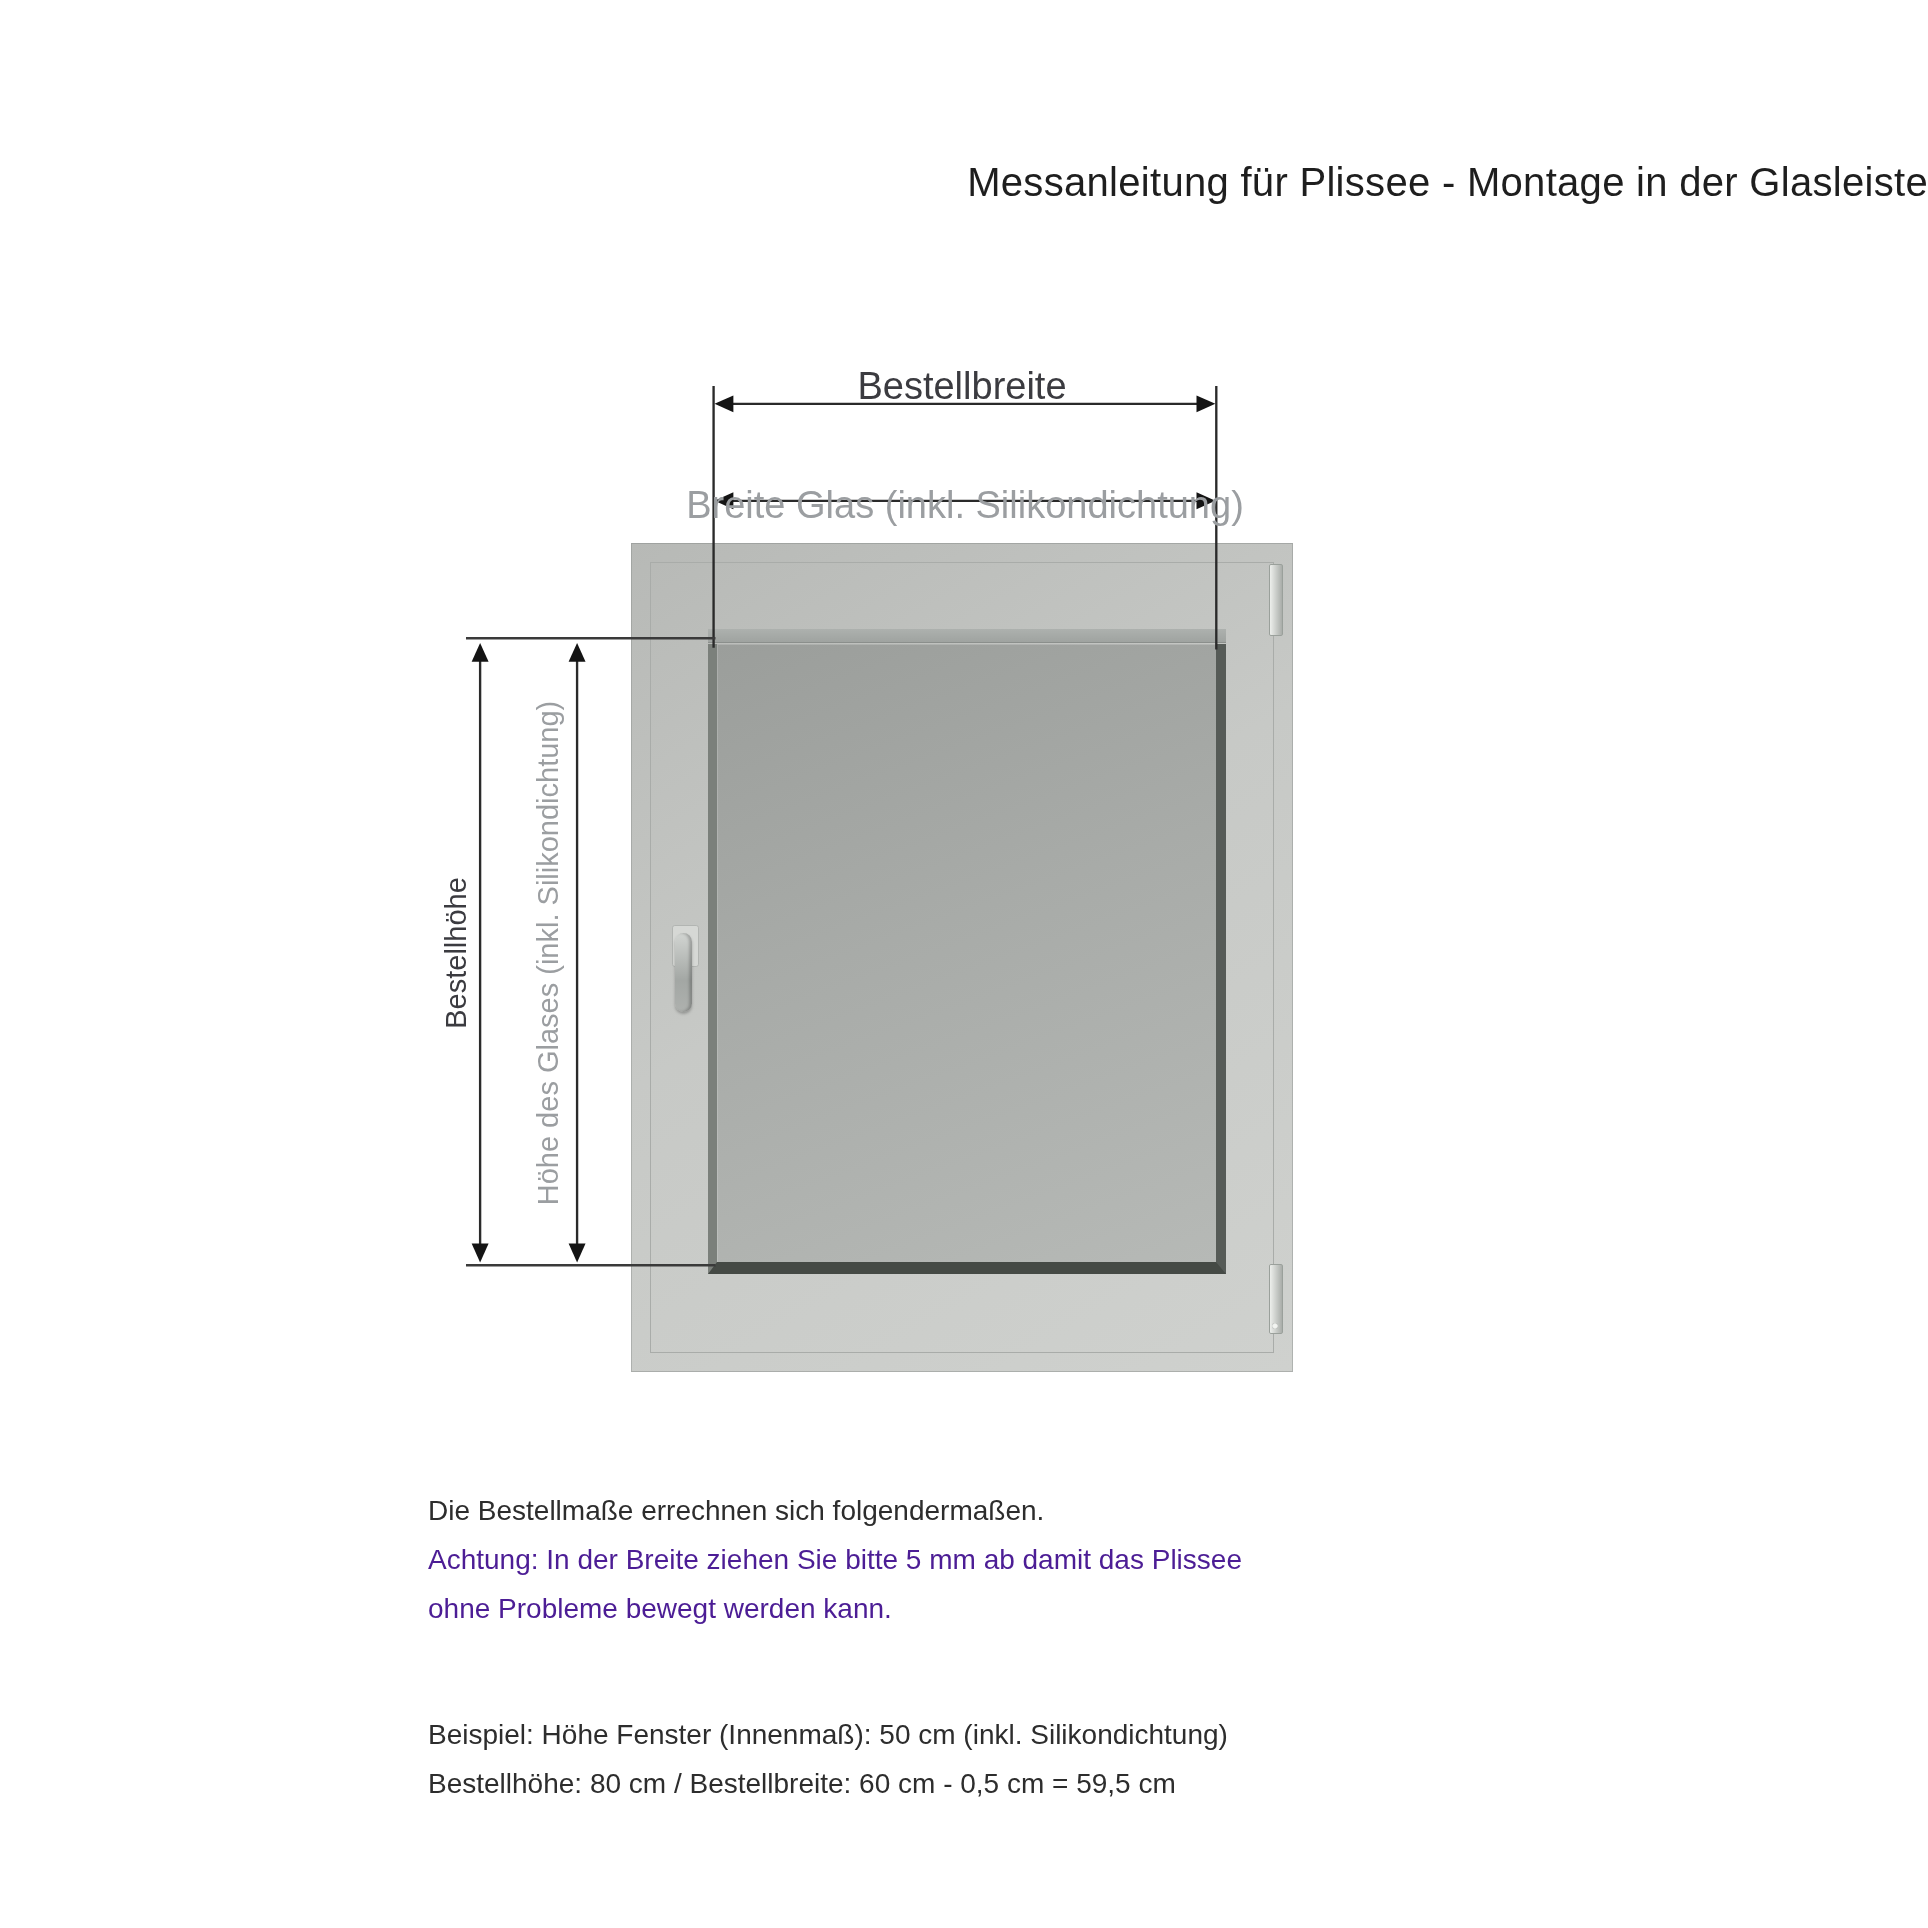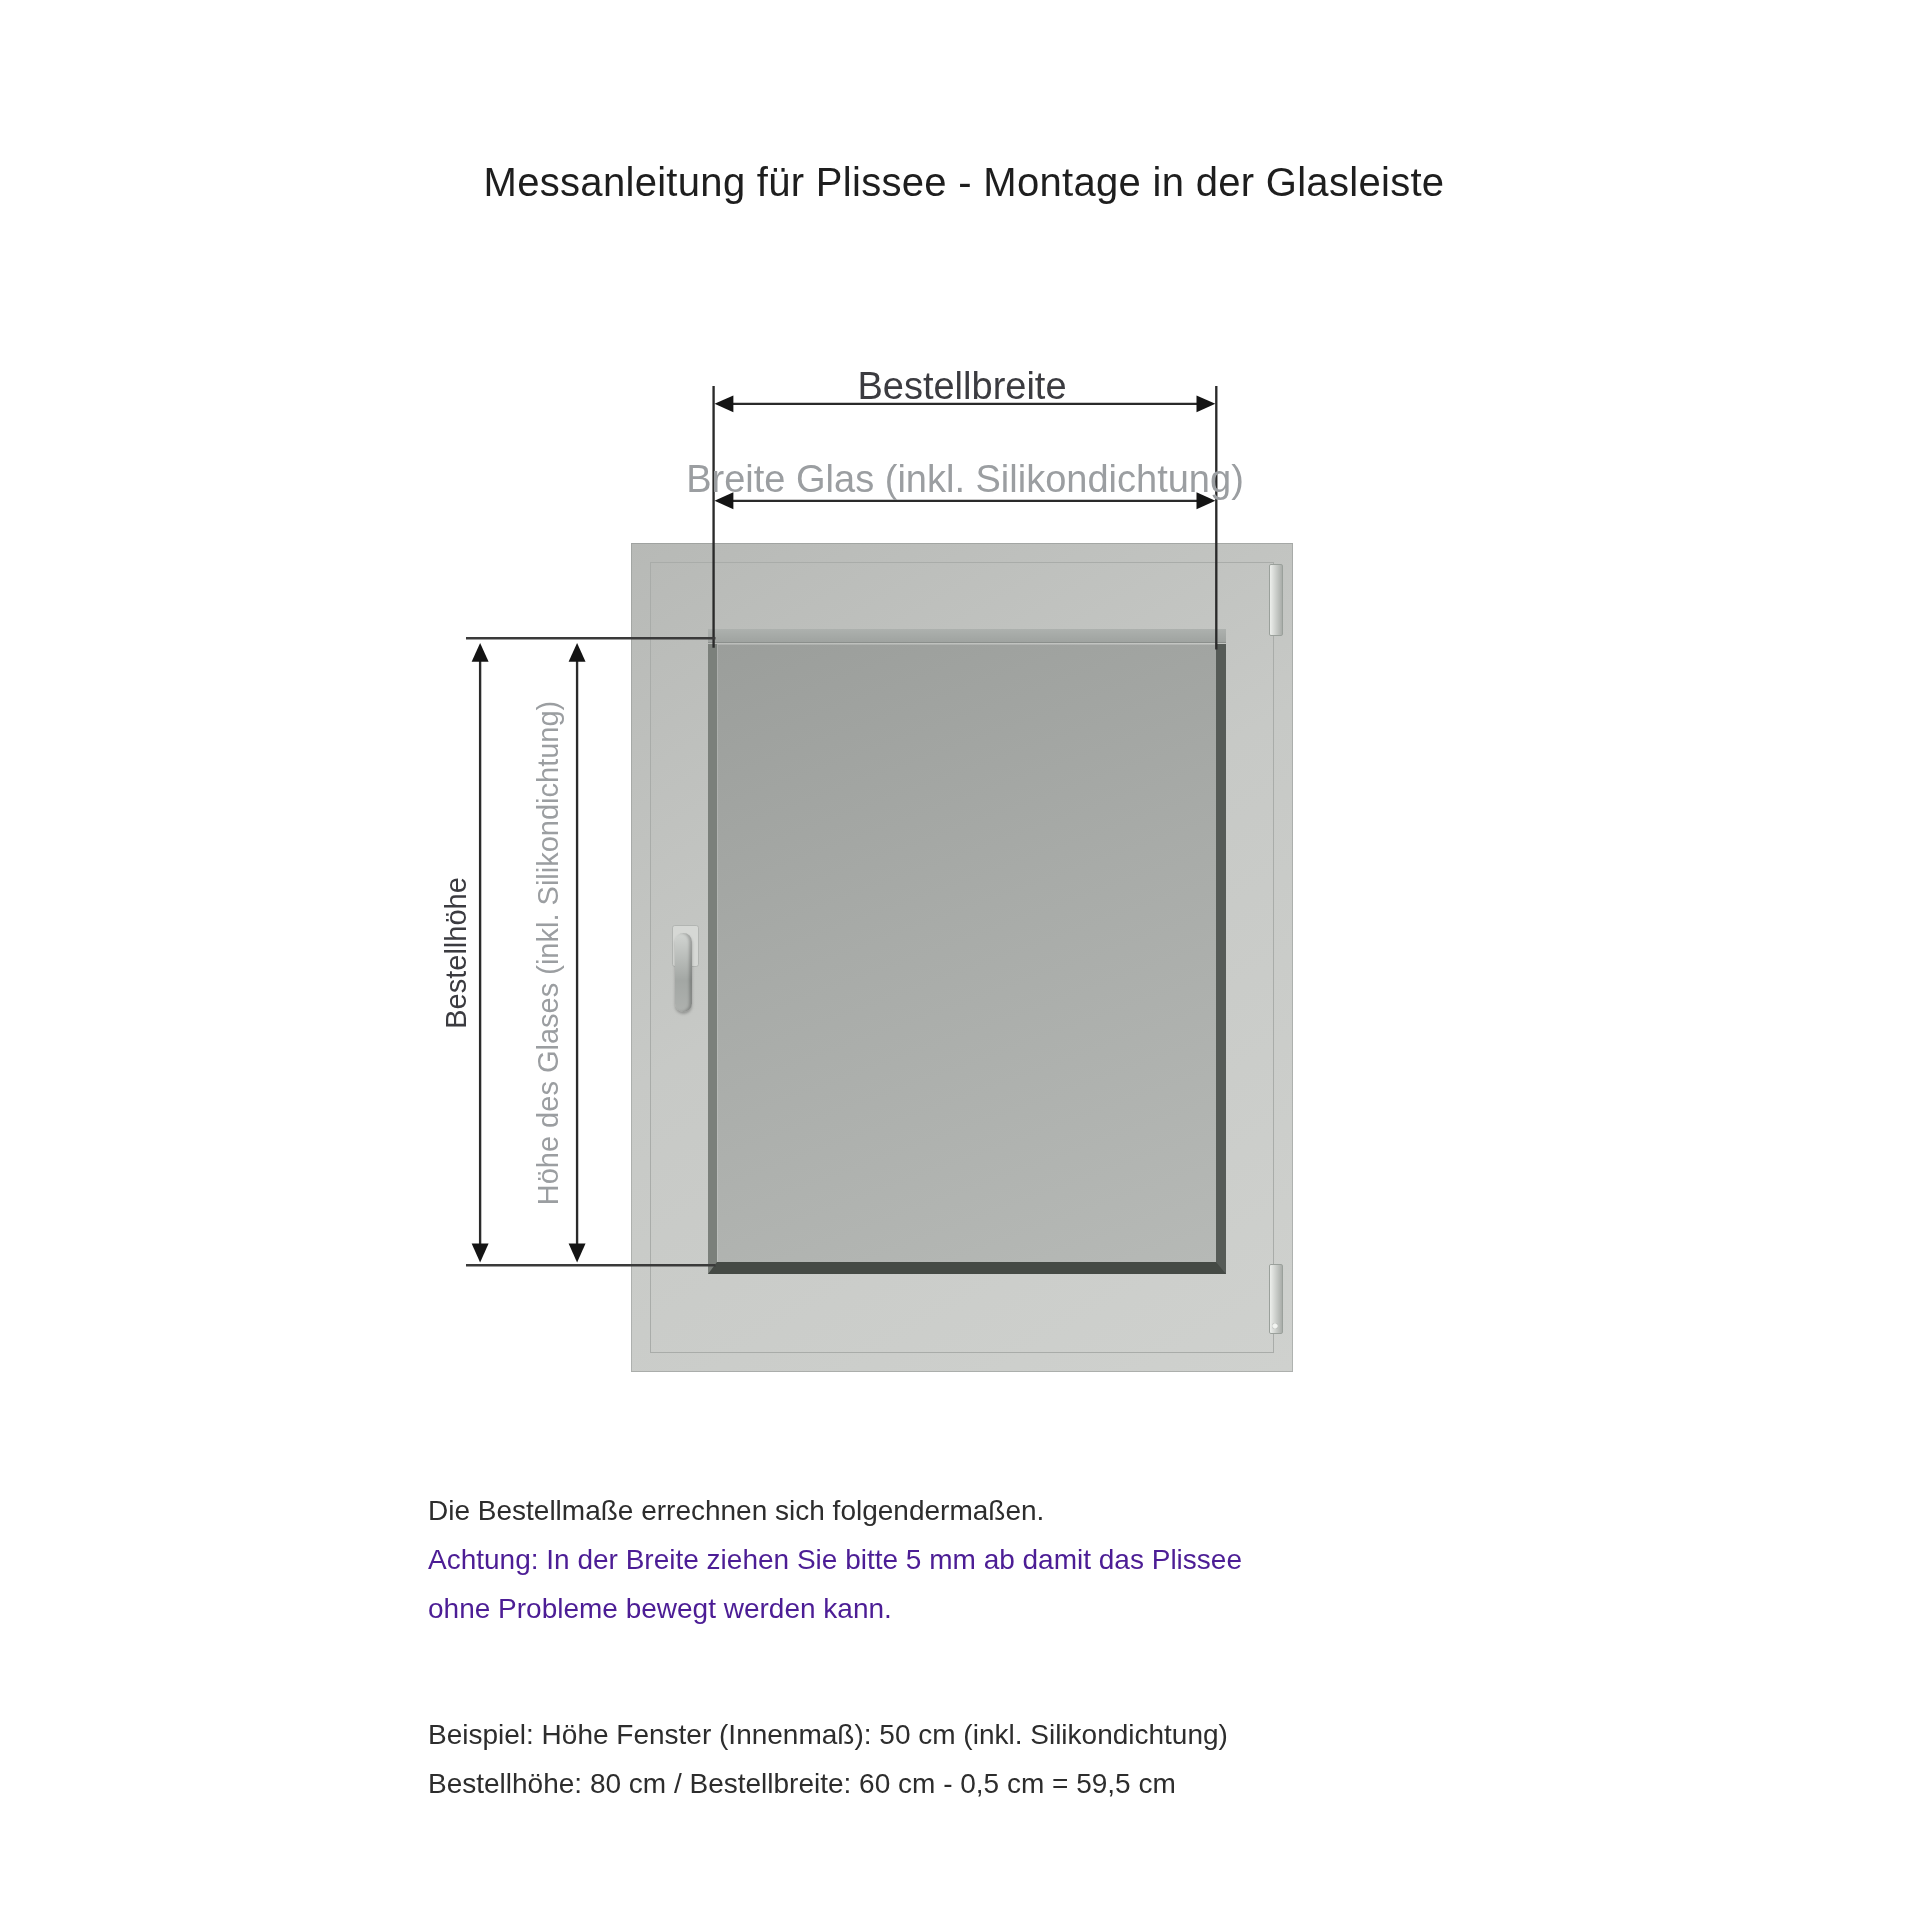--- a/index.html
+++ b/index.html
@@ -2,21 +2,21 @@
 <html style="font-size:15px"><head>
 <meta charset="utf-8">
 <style>
   html,body{margin:0;padding:0;background:#fff;}
   .canvas{
     position:relative;width:1928px;height:1928px;background:#ffffff;overflow:hidden;
     font-family:"Liberation Sans",sans-serif;color:#2d2d2d;
   }
   
   .title{
-    position:absolute;left:0;right:0;top:160px;text-align:center;
+    position:absolute;left:0;right:0;top:160px;text-align:right;
     font-size:40px;font-weight:400;color:#1e1e1e;letter-spacing:0.3px;
   }
   
   .window{
     position:absolute;left:631px;top:543px;width:662px;height:829px;
     background:linear-gradient(150deg,#b7b9b6 0%,#c7c9c6 45%,#cfd1ce 100%);
     box-shadow:inset 0 0 0 0.9px rgba(130,135,132,.45);
   }
   .window-inner-line{
     position:absolute;left:19px;top:19px;right:19px;bottom:19px;
@@ -120,21 +120,21 @@
     </g>
 
     <g>
       <line x1="613" y1="700" x2="613" y2="1322" stroke="#2a2a2a" stroke-width="2.5"></line>
       <polygon points="613,683 604,703 622,703" fill="#141414"></polygon>
       <polygon points="613,1341 604,1321 622,1321" fill="#141414"></polygon>
     </g>
   </svg>
 
   <div class="dim-label-h lbl-dark" style="left:962px;top:365px;transform:translateX(-50%);">Bestellbreite</div>
-  <div class="dim-label-h lbl-gray" style="left:965px;top:458px;transform:translateX(-50%);">Breite Glas (inkl. Silikondichtung)</div>
+  <div class="dim-label-h lbl-gray" style="left:965px;top:484px;transform:translateX(-50%);">Breite Glas (inkl. Silikondichtung)</div>
   <div class="dim-label-v lbl-dark" style="left:456px;top:953px;">Bestellhöhe</div>
   <div class="dim-label-v lbl-gray" style="left:548px;top:953px;">Höhe des Glases (inkl. Silikondichtung)</div>
 
   <div class="copy block1">
     <div>Die Bestellmaße errechnen sich folgendermaßen.</div>
     <div class="warn">Achtung: In der Breite ziehen Sie bitte 5 mm ab damit das Plissee</div>
     <div class="warn">ohne Probleme bewegt werden kann.</div>
   </div>
 
   <div class="copy block2">

